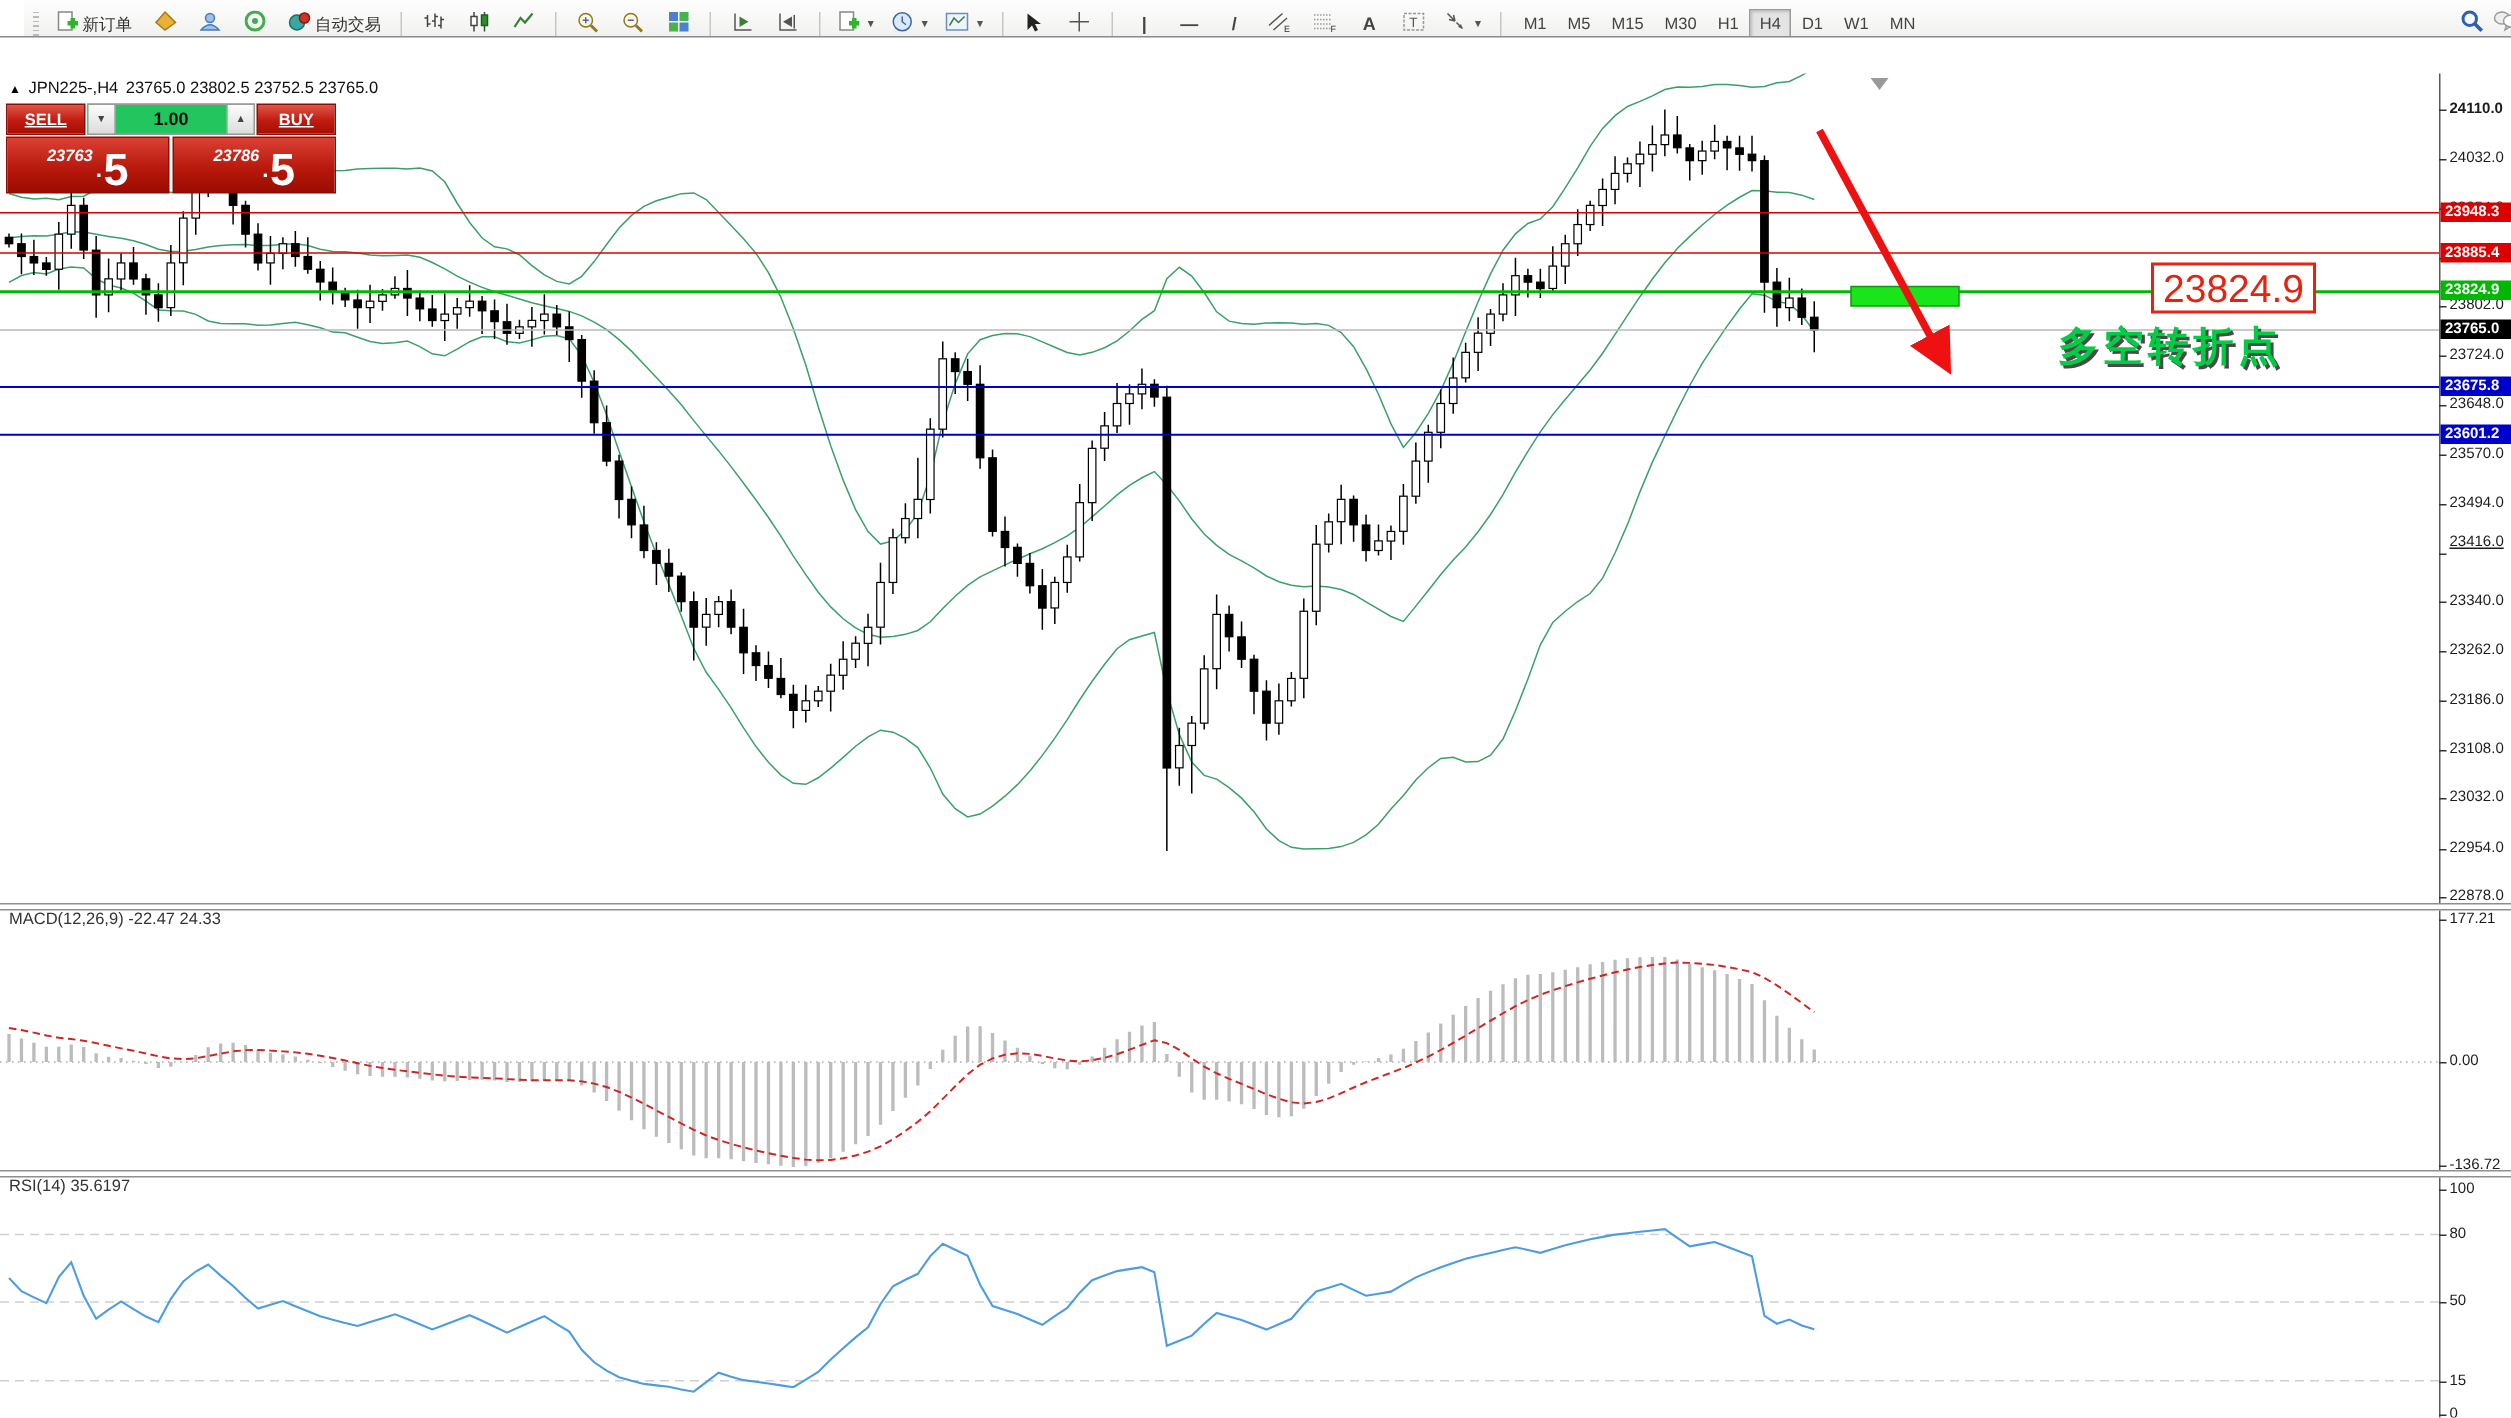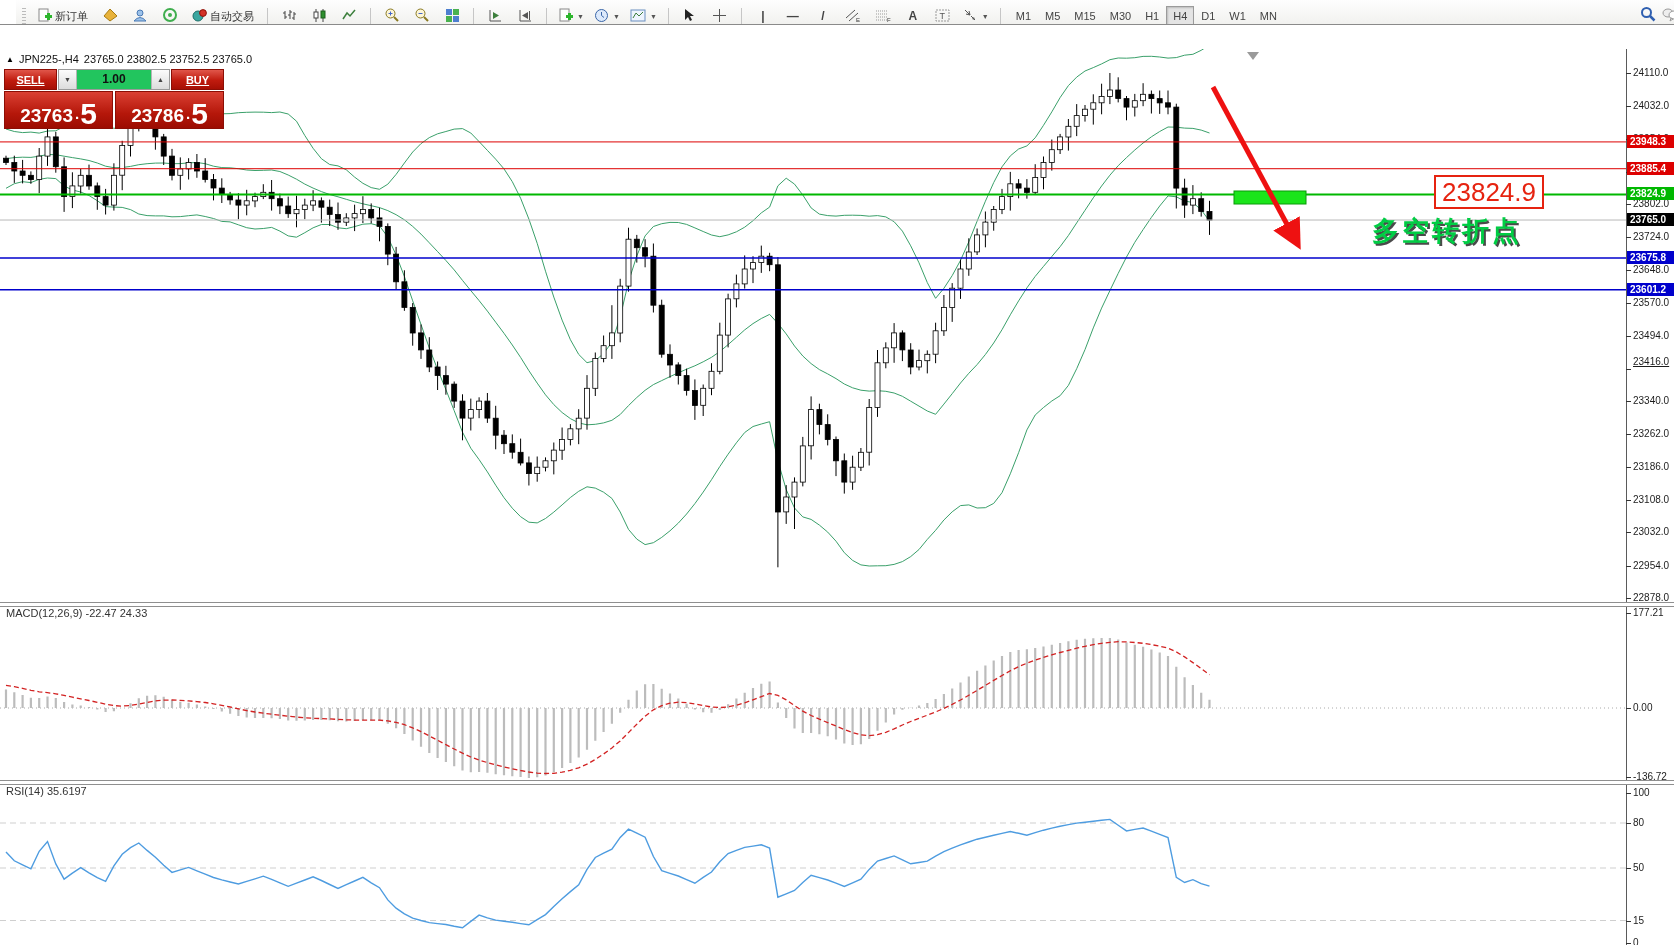--- a/index.html
+++ b/index.html
@@ -47,21 +47,21 @@
     border:1px solid #8c0e05;box-sizing:border-box;text-decoration:underline;}
   .vol-box{flex:1;display:flex;background:#22c55e;border:1px solid #9a9a9a;box-sizing:border-box;}
   .vol-btn{width:17px;background:linear-gradient(#fcfcfc,#dcdcdc);display:flex;align-items:center;justify-content:center;
     font-size:7px;color:#444;}
   .vol-btn.left{border-right:1px solid #b5b5b5;}
   .vol-btn.right{border-left:1px solid #b5b5b5;}
   .vol-val{flex:1;text-align:center;font-size:12px;font-weight:bold;color:#111;line-height:18px;}
   .tp-row2{display:flex;gap:2px;height:38px;margin-top:1px;}
   .price-box{flex:1;background:linear-gradient(#da4033,#b5170a 60%,#9c0c02);color:#fff;
     display:flex;align-items:flex-end;justify-content:center;border:1px solid #8c0e05;padding-bottom:1px;}
-  .p-main{font-size:19px;font-weight:bold;margin-bottom:0;}
+  .p-main{font-size:11px;font-weight:bold;margin-bottom:17px;font-style:italic;}
   .p-dot{font-size:15px;font-weight:bold;margin:0 1px 5px 2px;}
   .p-frac{font-size:30px;font-weight:bold;line-height:27px;}
 
   .ind-label{position:absolute;left:6px;font-size:11px;color:#333;z-index:10;white-space:nowrap;}
 
   #anno-price{position:absolute;left:1434px;top:150px;height:30px;line-height:30px;
     border:2px solid #e62310;color:#e62310;font-size:26px;padding:0 6px;background:#fff;z-index:14;}
   #anno-note{position:absolute;left:1372px;top:188px;font-size:27px;font-weight:bold;color:#00cd44;
     text-shadow:2px 2px 0 #4a4a4a;letter-spacing:3px;z-index:14;white-space:nowrap;}
 </style>
@@ -493,21 +493,21 @@
     <div id="anno-note">多空转折点</div>
 
     <div id="axis-labels"></div>
   <div class="chip" style="top: 109.907px; background: rgb(221, 0, 0);">23948.3</div>
       <div class="chip" style="top: 136.711px; background: rgb(221, 0, 0);">23885.4</div>
       <div class="chip" style="top: 162.492px; background: rgb(0, 184, 0);">23824.9</div>
       <div class="chip" style="top: 188.017px; background: rgb(0, 0, 0);">23765.0</div>
       <div class="chip" style="top: 226.029px; background: rgb(0, 0, 204);">23675.8</div>
       <div class="chip" style="top: 257.818px; background: rgb(0, 0, 204);">23601.2</div>
       <div class="tick-mark" style="top: 48.0004px;"></div>
-      <div class="tick-label" style="top: 42.0004px;">24110.0</div>
+      <div class="tick-label" style="top: 42.0004px; font-weight: bold;">24110.0</div>
       <div class="tick-mark" style="top: 81.2391px;"></div>
       <div class="tick-label" style="top: 75.2391px;">24032.0</div>
       <div class="tick-mark" style="top: 114.478px;"></div>
       <div class="tick-label" style="top: 108.478px;">23954.0</div>
       <div class="tick-mark" style="top: 146.864px;"></div>
       <div class="tick-label" style="top: 140.864px;">23878.0</div>
       <div class="tick-mark" style="top: 179.25px;"></div>
       <div class="tick-label" style="top: 173.25px;">23802.0</div>
       <div class="tick-mark" style="top: 212.489px;"></div>
       <div class="tick-label" style="top: 206.489px;">23724.0</div>

